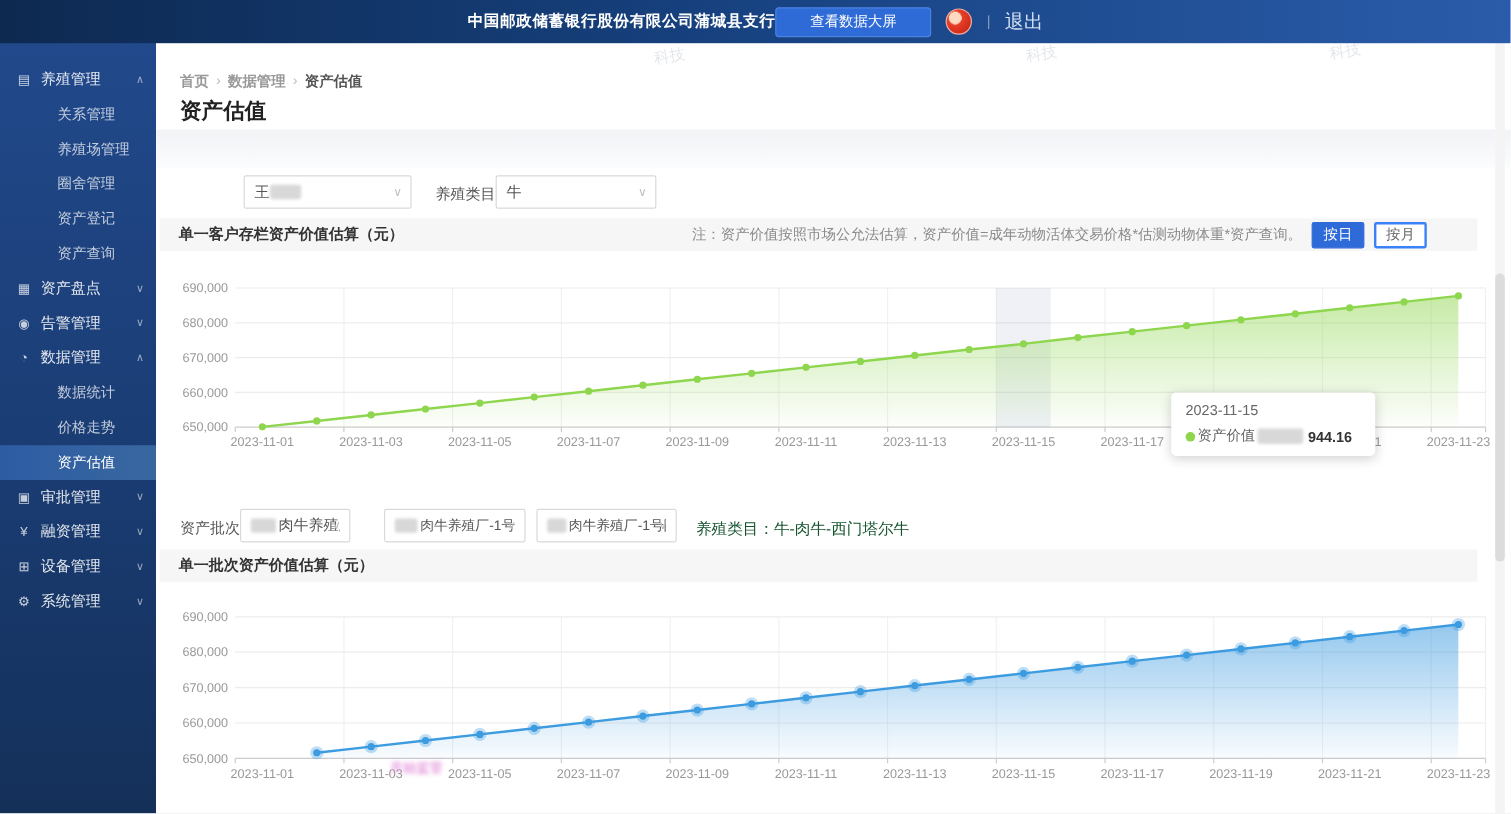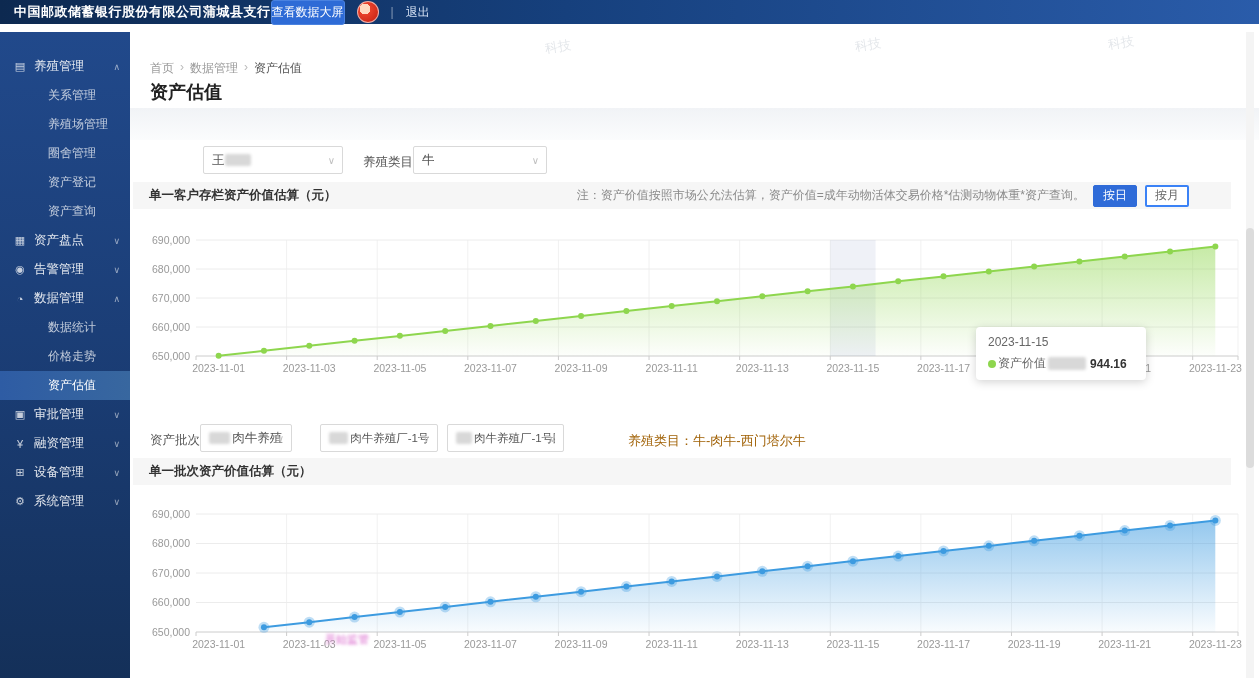--- a/index.html
+++ b/index.html
@@ -1,51 +1,51 @@
 <!DOCTYPE html>
 <html><head>
 <meta charset="utf-8">
 <style>
   html,body{margin:0;padding:0;background:#e8e8e8;font-family:"Liberation Sans","DejaVu Sans",sans-serif;}
   #app{position:relative;width:1259px;height:678px;background:#fff;overflow:hidden;}
   
-  .header{position:absolute;left:0;top:0;width:1259px;height:24px;
+  .header{position:absolute;left:0;top:0;width:1259px;height:36px;
     background:linear-gradient(90deg,#0d2950 0%,#16407d 45%,#2a5caa 100%);
-    display:flex;align-items:center;justify-content:flex-start;z-index:30;}
+    display:flex;align-items:center;justify-content:center;z-index:30;}
   .header-title{color:#fff;font-size:13px;font-weight:bold;padding-left:14px;letter-spacing:.5px;}
   .header-right{display:flex;align-items:center;gap:12px;padding-right:14px;}
   .screen-btn{background:#2e6bd6;color:#fff;border:1px solid #4a82e0;border-radius:3px;font-size:12px;
-    padding:3px 0;cursor:pointer;font-family:Liberation Serif, serif;}
+    padding:3px 28px;cursor:pointer;font-family:Liberation Serif, serif;}
   .avatar{width:20px;height:20px;border-radius:50%;background:radial-gradient(circle at 35% 35%,#ffd9c0 28%,#e8402a 30%,#c62315 90%);display:inline-block;border:1px solid rgba(255,255,255,.6);}
   .hdr-div{color:rgba(255,255,255,.45);font-size:12px;}
-  .logout{color:#d6e2f5;font-size:12px;cursor:pointer;}
+  .logout{color:#d6e2f5;font-size:16px;cursor:pointer;}
   
   .sidebar{position:absolute;left:0;top:32px;width:130px;height:646px;
     background:linear-gradient(180deg,#21498b 0%,#1a3c73 55%,#143059 100%);z-index:20;padding-top:20px;box-sizing:border-box;}
   .s-item{height:29px;display:flex;align-items:center;color:rgba(255,255,255,.88);font-size:12.5px;cursor:pointer;position:relative;}
   .s-item .s-icon{width:14px;margin-left:13px;margin-right:7px;font-size:11px;color:rgba(255,255,255,.75);text-align:center;}
   .s-item .s-caret{position:absolute;right:10px;font-size:9px;color:rgba(255,255,255,.55);}
   .s-child{height:29px;display:flex;align-items:center;padding-left:48px;color:rgba(255,255,255,.72);font-size:12px;cursor:pointer;}
   .s-child.sel{background:linear-gradient(90deg,#2e5ca4,#38679f);color:#fff;}
   
   .main{position:absolute;left:130px;top:32px;width:1129px;height:646px;background:#fff;}
   .crumbs{position:absolute;left:20px;top:28px;font-size:12px;color:#999;display:flex;gap:6px;}
-  .crumb{cursor:pointer;}
+  .crumb{cursor:pointer;font-weight:bold;}
   .crumb:last-child{color:#555;}
   .csep{color:#bbb;}
   .page-title{position:absolute;left:20px;top:48px;font-size:18px;font-weight:bold;color:#222;}
   .graystrip{position:absolute;left:0;top:76px;width:1129px;height:32px;background:linear-gradient(180deg,#f1f3f6,#fbfcfd);}
   .watermark{position:absolute;font-size:13px;color:rgba(100,115,140,.18);transform:rotate(-9deg);z-index:5;}
   
   .flabel{position:absolute;font-size:12.5px;color:#555;}
   .select{position:absolute;height:28px;border:1px solid #d9d9d9;border-radius:2px;background:#fff;
     display:flex;align-items:center;padding:0 8px;font-size:12.5px;color:#555;box-sizing:border-box;cursor:pointer;}
   .select .caret{position:absolute;right:7px;color:#bfbfbf;font-size:10px;}
   .redact{display:inline-block;height:12px;border-radius:2px;background:#d8d8d8;filter:blur(1.5px);vertical-align:middle;margin-right:2px;}
-  .cat-text{position:absolute;font-size:13px;color:#a16207;margin-left:48px;}
+  .cat-text{position:absolute;font-size:13px;color:#14532d;}
   
   .secbar{position:absolute;left:3px;width:1098px;height:27px;background:#f6f6f6;display:flex;align-items:center;}
   .sec-title{font-size:12.5px;font-weight:bold;color:#333;padding-left:16px;}
   .sec-note{position:absolute;right:146px;font-size:12px;color:#8a8a8a;}
   .tbtn{position:absolute;height:22px;width:44px;font-size:12px;border-radius:2px;display:flex;align-items:center;justify-content:center;cursor:pointer;box-sizing:border-box;}
   .tbtn.day{right:94px;background:#2f6bd8;color:#fff;border:1px solid #2f6bd8;}
   .tbtn.month{right:42px;background:#fff;color:#666;border:2px solid #3b82f6;}
   .chart-mount{position:absolute;}
   
   .tooltip{position:absolute;left:846px;top:295px;width:146px;background:#fff;border-radius:4px;

